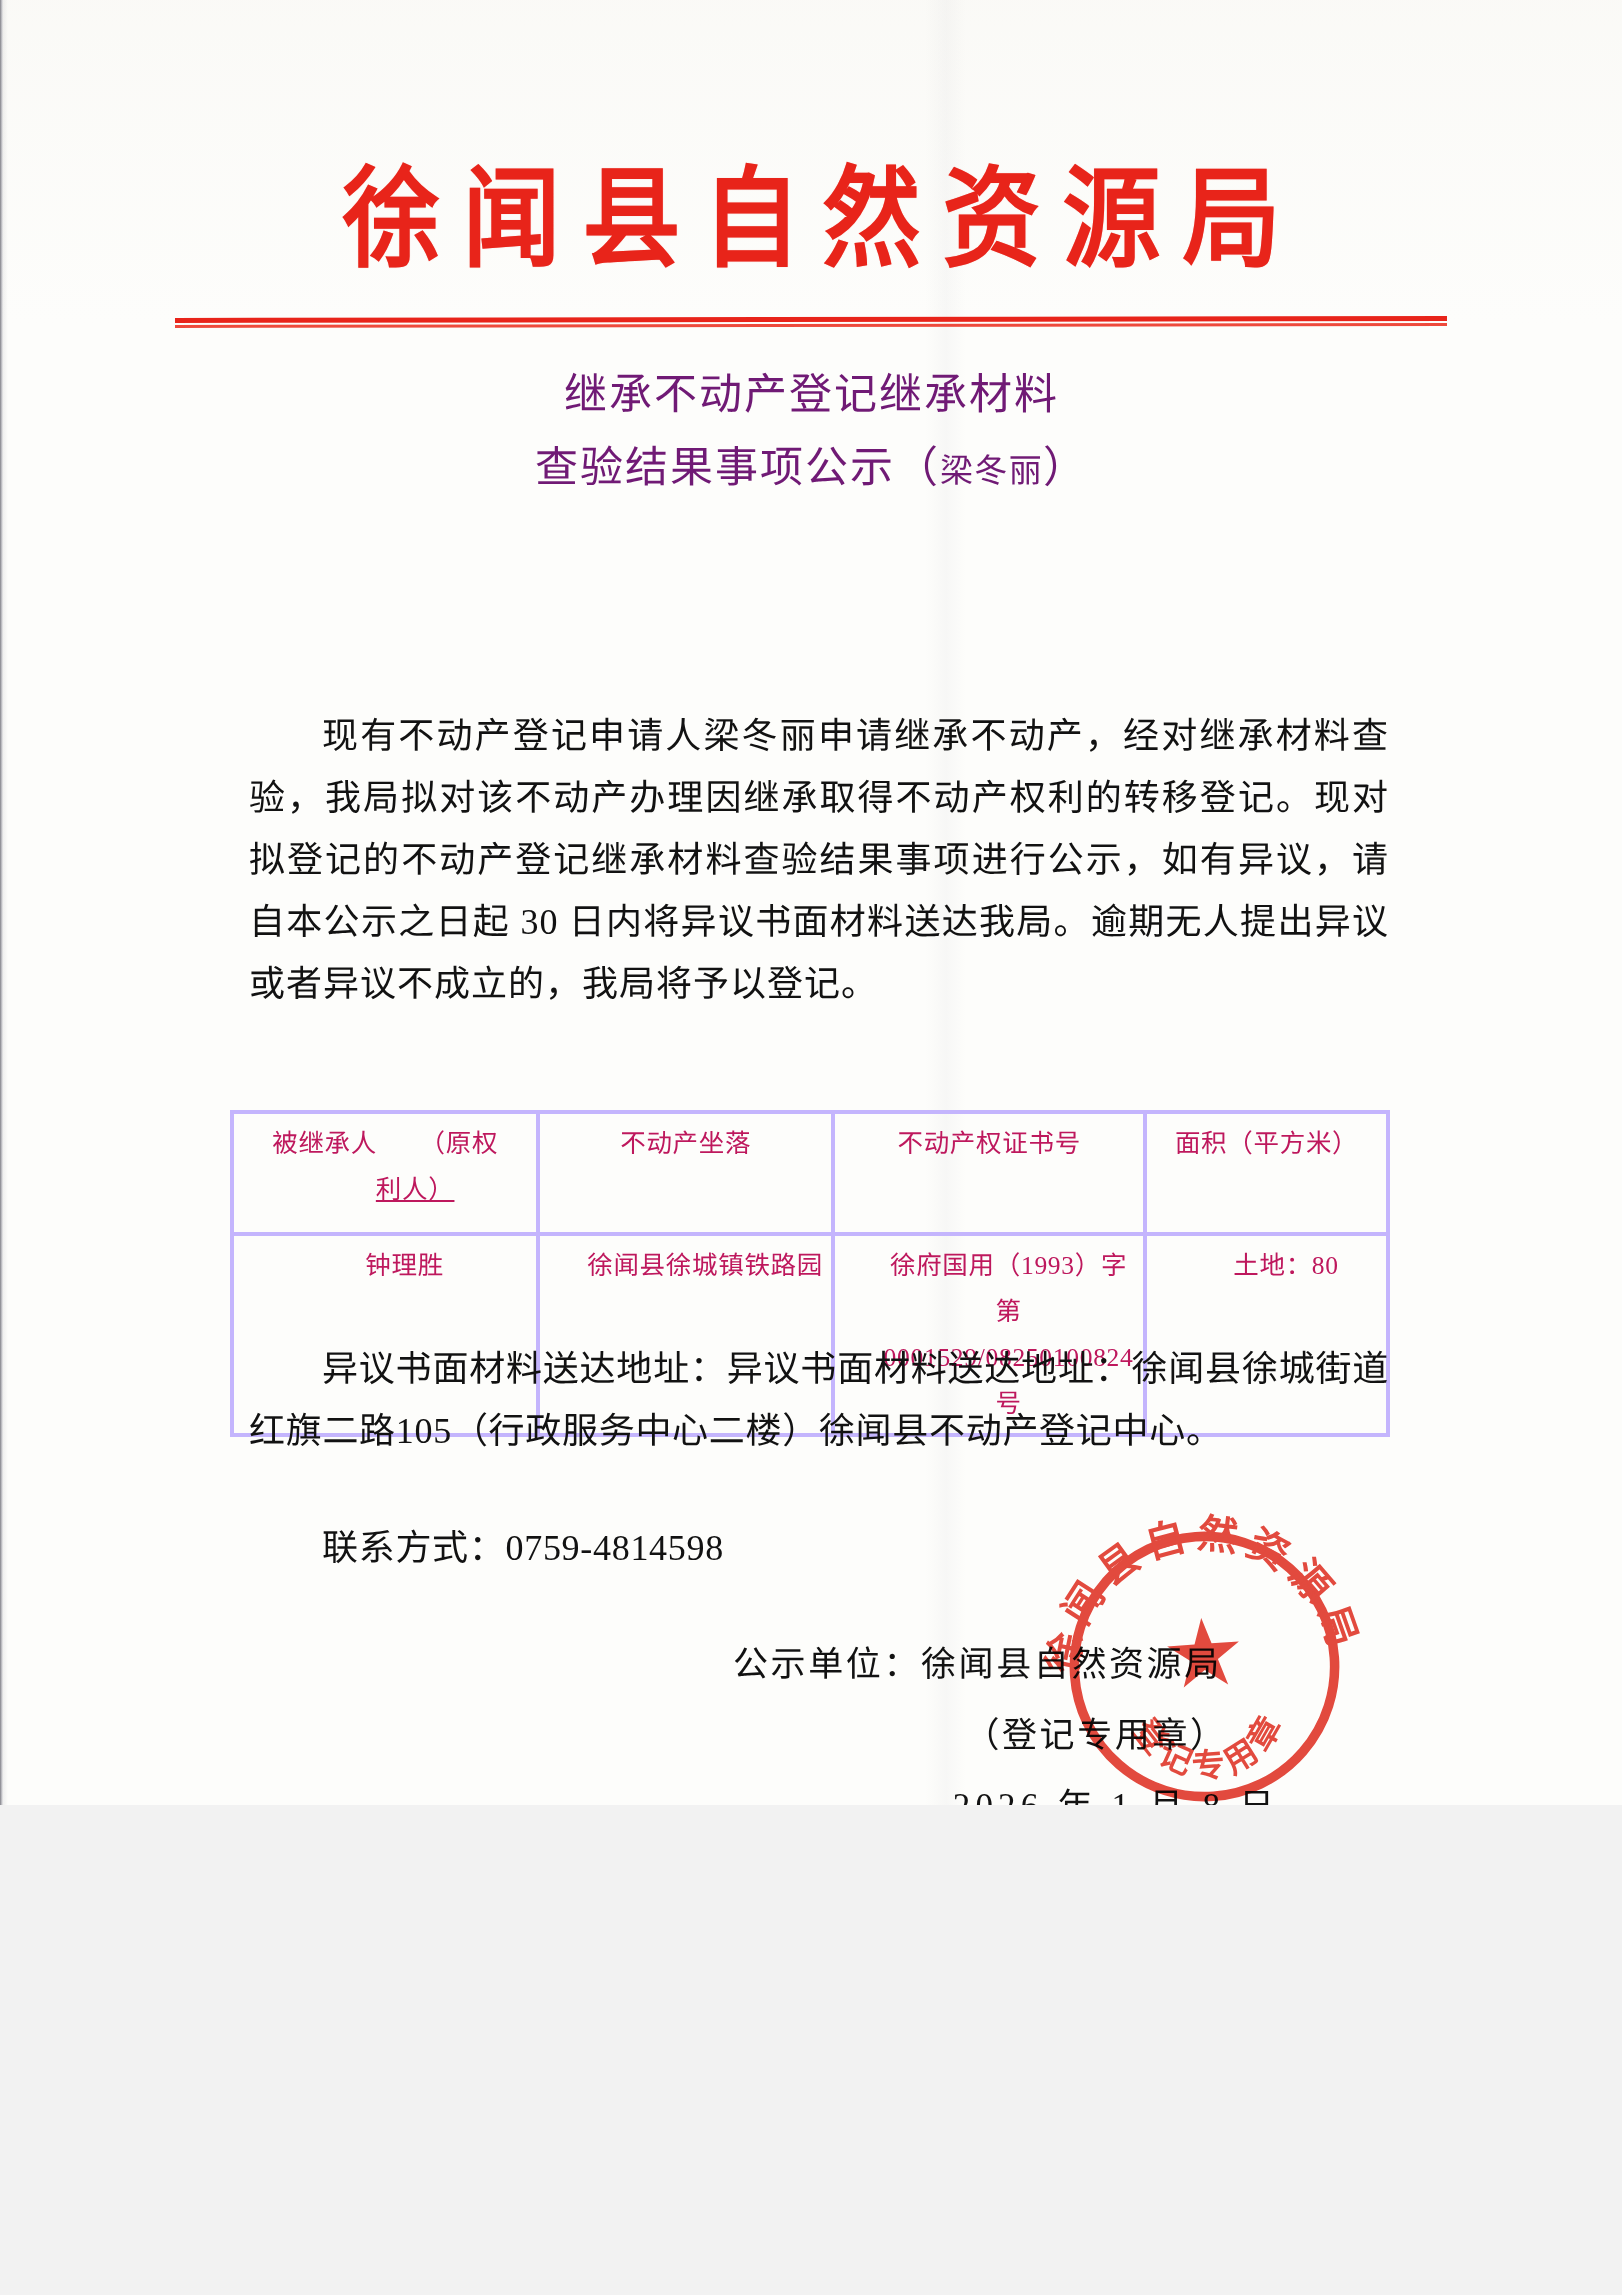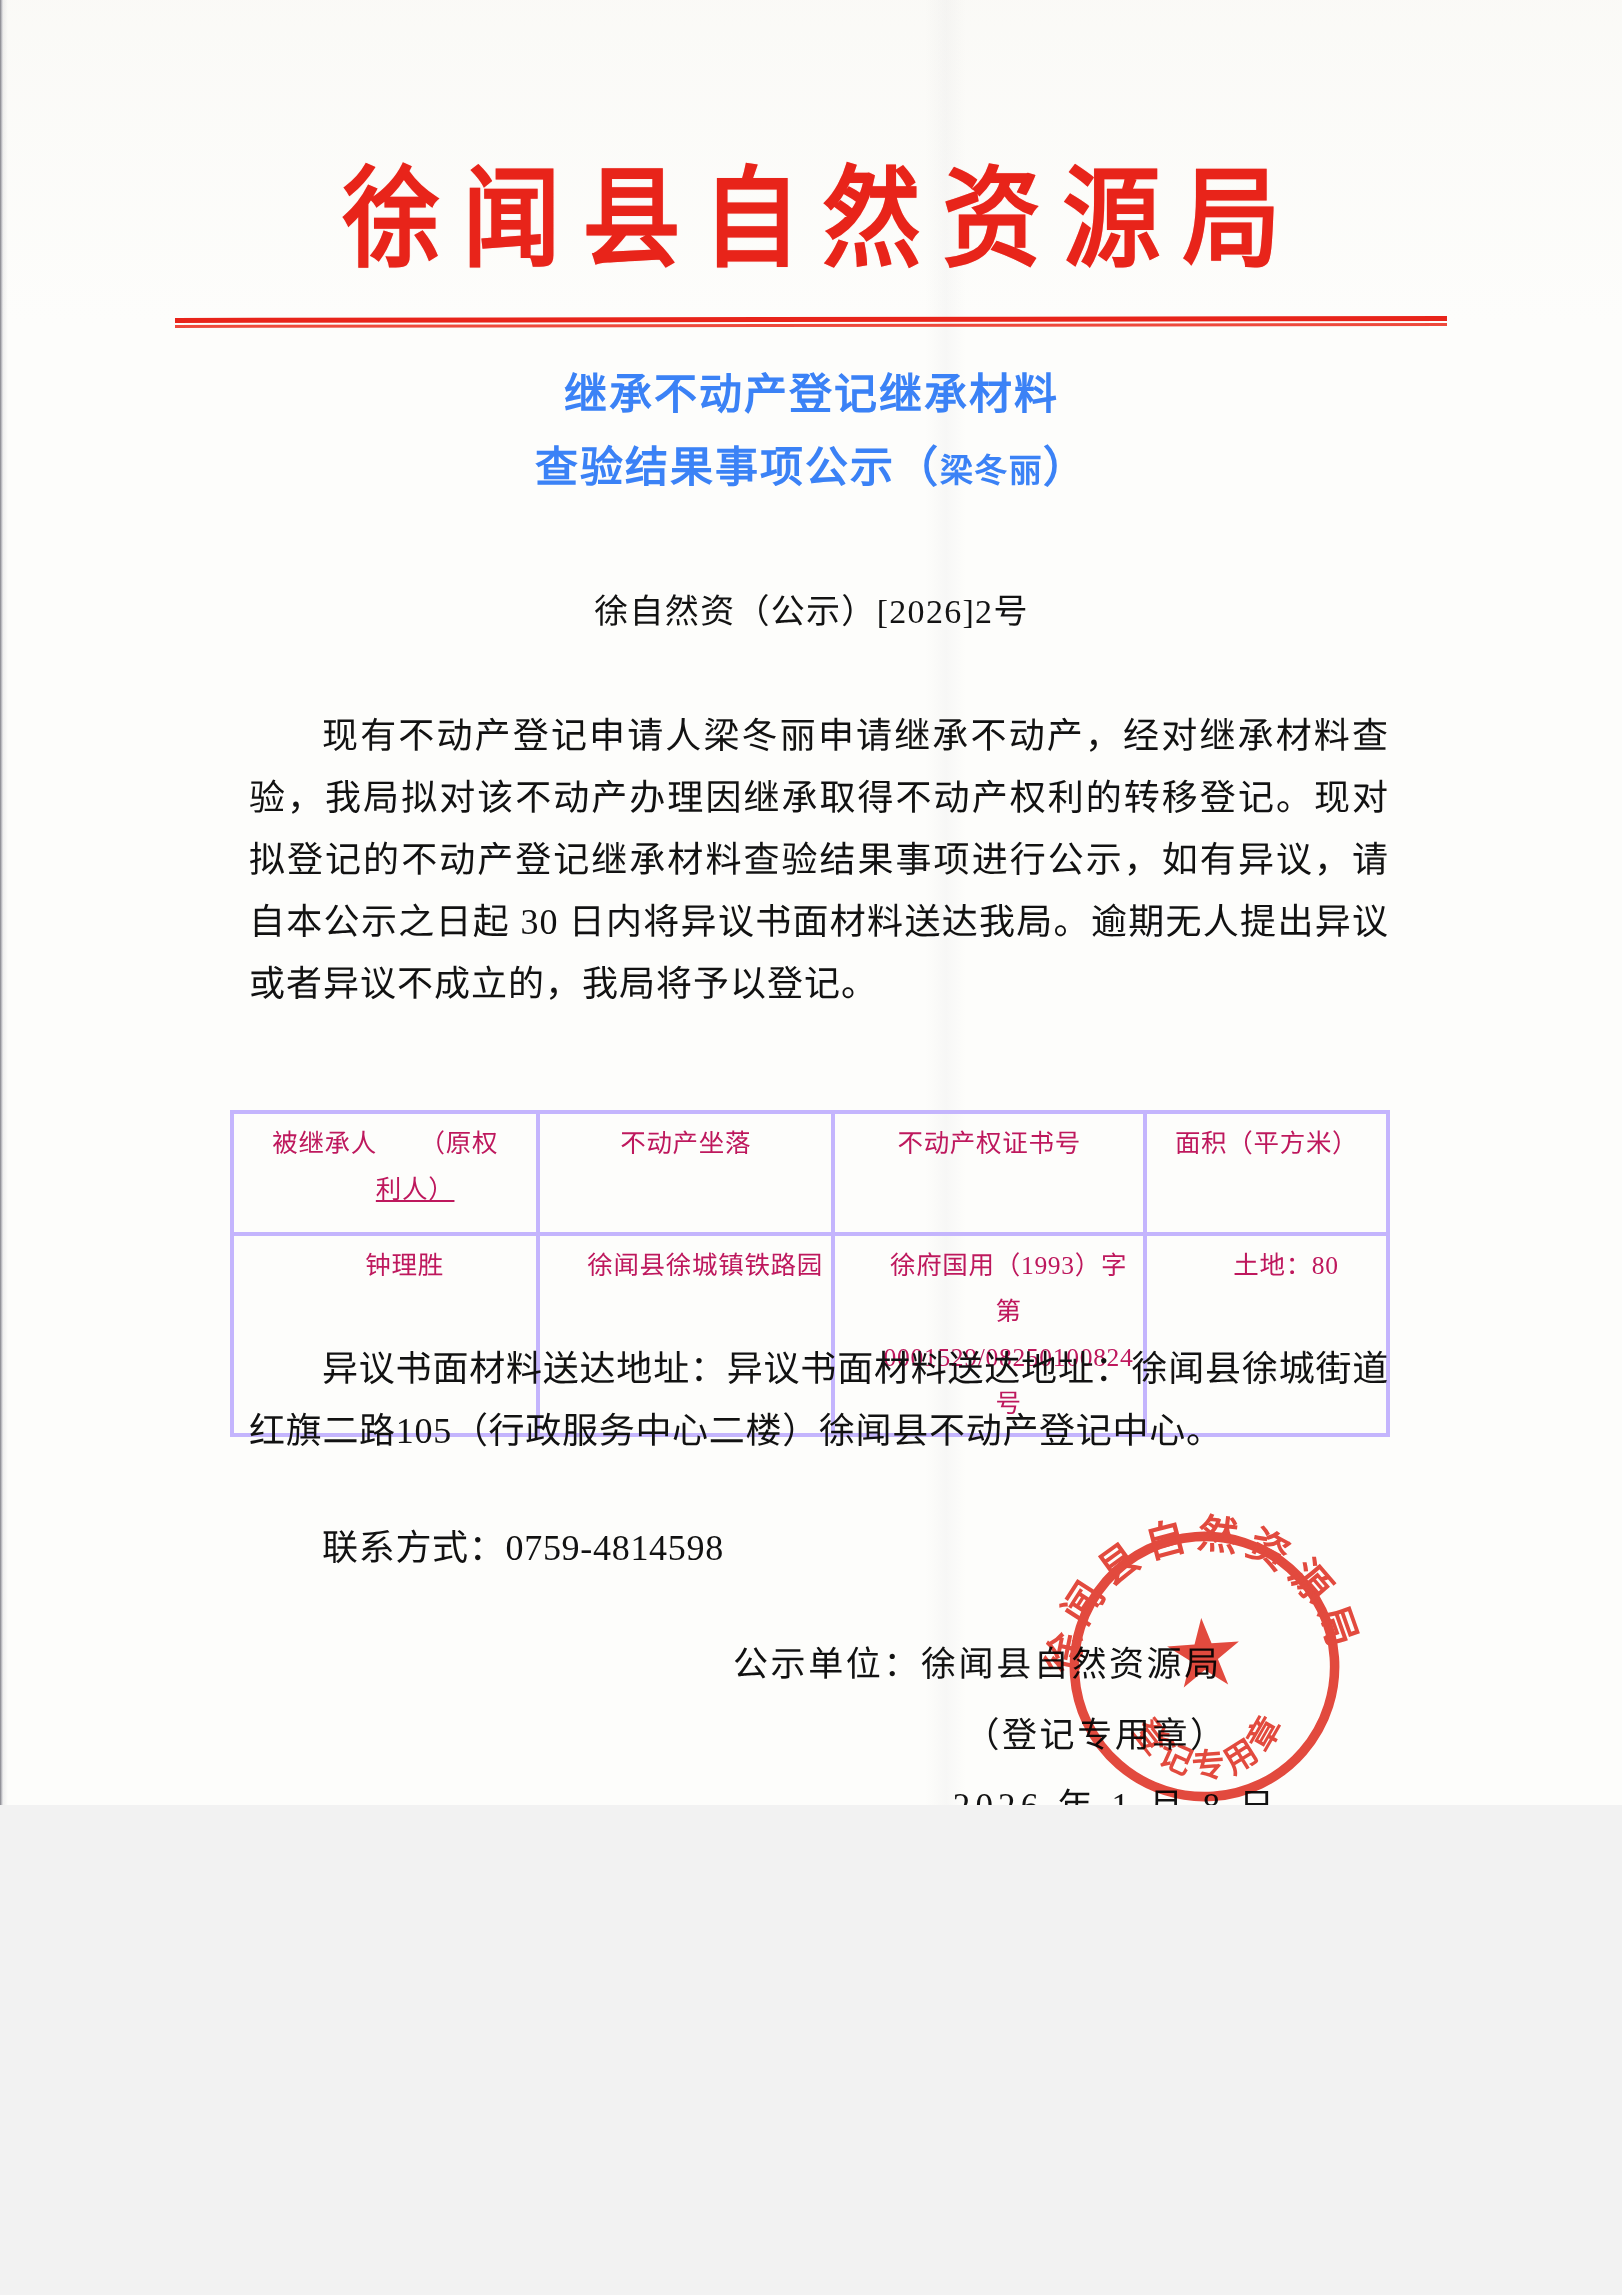--- a/index.html
+++ b/index.html
@@ -82,25 +82,25 @@
   .rule-bottom{ top: 2099px; transform: rotate(-0.30deg); }
 
   
   .doc-title {
     position: absolute;
     left: 0;
     top: 358px;
     width: 1623px;
     text-align: center;
     font-family: "DejaVu Sans", "Liberation Sans", sans-serif;
-    font-weight: 700;
+    font-weight: 400;
     font-size: 43px;
     line-height: 73px;
     letter-spacing: 2px;
-    color: #3b82f6;
+    color: #701a75;
   }
   .doc-title .sub-name {
     font-size: 33px;
     letter-spacing: 1.3px;
   }
 
   
   .doc-number {
     position: absolute;
     left: 0;
@@ -237,21 +237,20 @@
     <div class="bar-thin"></div>
   </div>
 
   <div class="doc-title">
     <div>继承不动产登记继承材料</div>
     <div>
       <span>查验结果事项公示（</span><span class="sub-name">梁冬丽</span><span>）</span>
     </div>
   </div>
 
-  <div class="doc-number">徐自然资（公示）[2026]2号</div>
 
   <div class="body-text">现有不动产登记申请人梁冬丽申请继承不动产，经对继承材料查验，我局拟对该不动产办理因继承取得不动产权利的转移登记。现对拟登记的不动产登记继承材料查验结果事项进行公示，如有异议，请自本公示之日起 30 日内将异议书面材料送达我局。逾期无人提出异议或者异议不成立的，我局将予以登记。</div>
 
   <div class="table-wrap">
     <table class="info">
       <colgroup>
         <col class="col-a">
           <col class="col-b">
           <col class="col-c">
           <col class="col-d">

